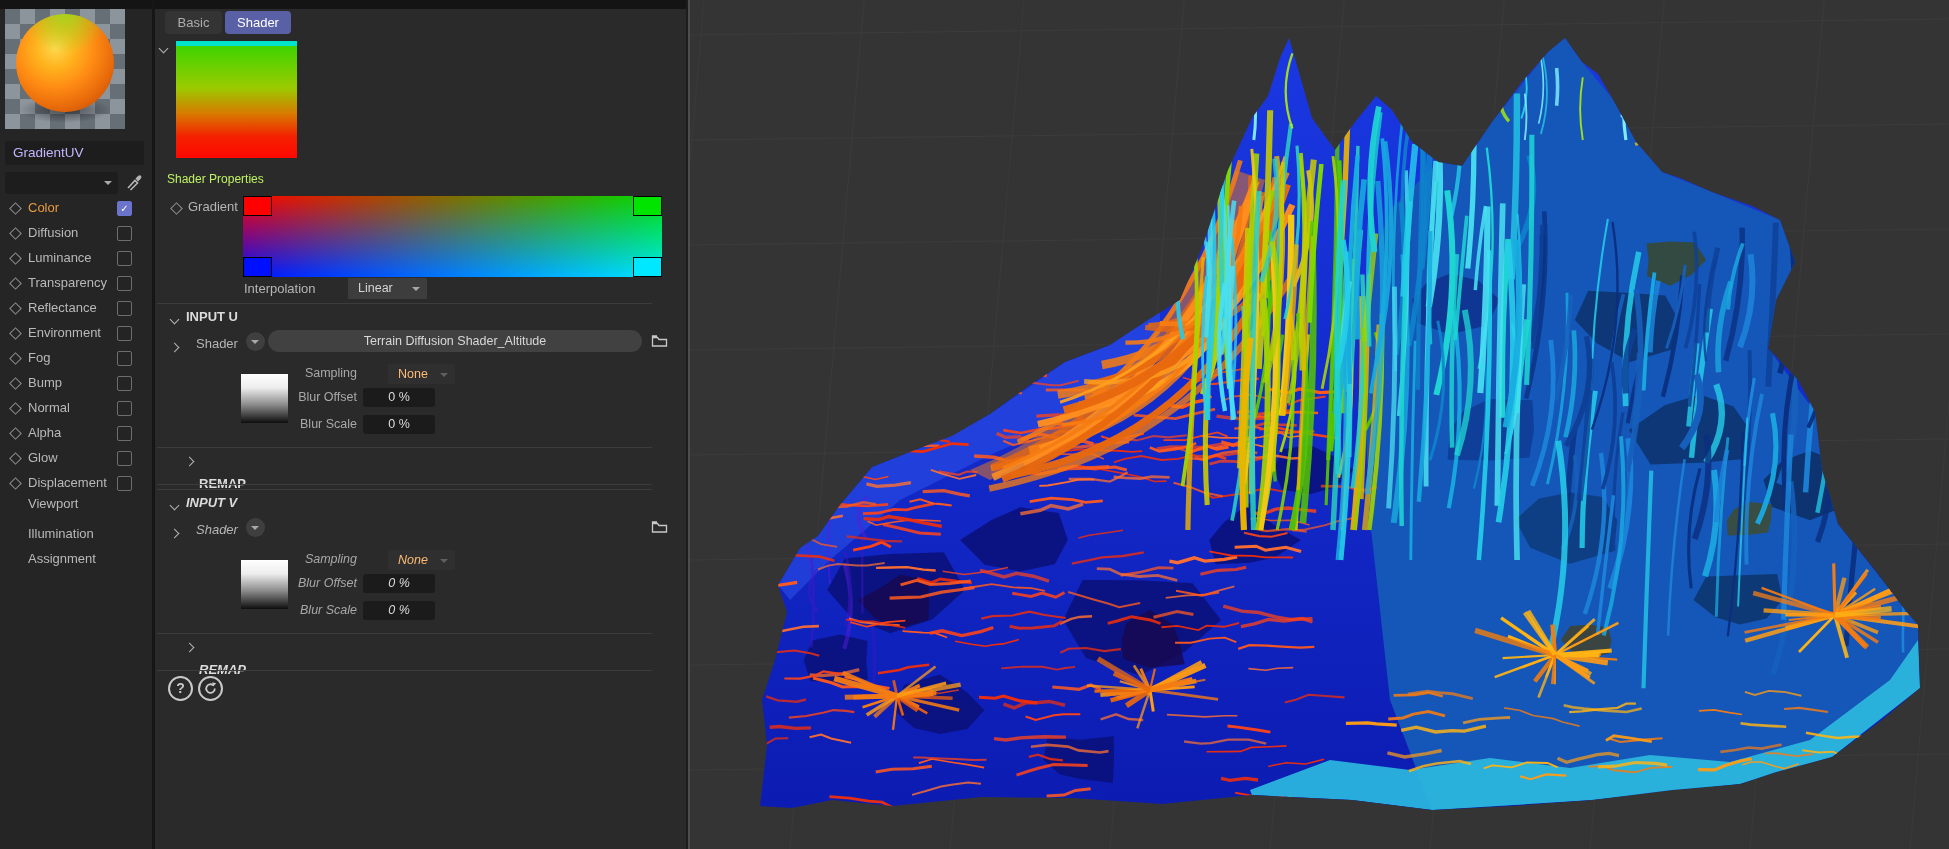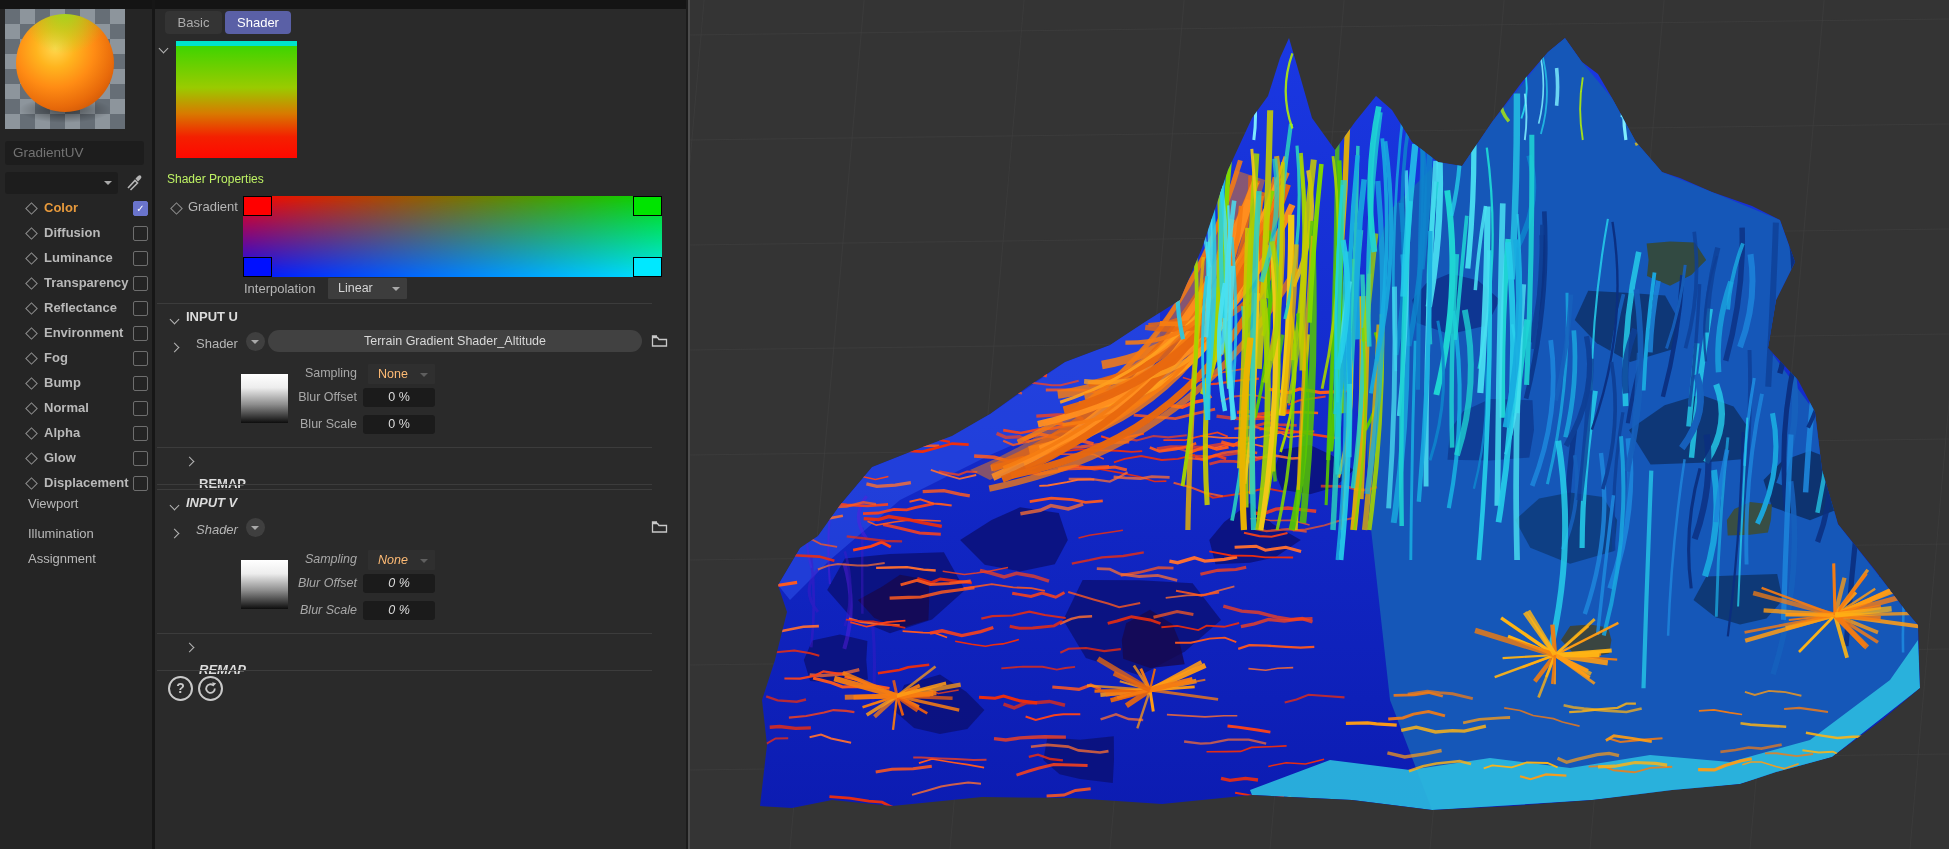--- a/index.html
+++ b/index.html
@@ -16,28 +16,28 @@
   #preview-box{left:5px;top:0px;width:120px;height:120px;
     background:repeating-conic-gradient(#8d959c 0% 25%, #666e76 0% 50%) 0 0/30px 30px;
     overflow:hidden;}
   #preview-shadow{left:14px;top:88px;width:92px;height:26px;border-radius:50%;
     background:radial-gradient(closest-side,rgba(0,0,0,.5),rgba(0,0,0,0));}
   #preview-sphere{left:11px;top:5px;width:98px;height:98px;border-radius:50%;
     background:
       radial-gradient(circle at 50% -6%, rgba(150,225,30,.95), rgba(150,225,30,0) 40%),
       radial-gradient(circle at 40% 35%, #ffd84e 0%, #ffb41e 22%, #ff8c14 45%, #e86a0a 68%, #c24e06 88%, #a84004 100%);}
   #material-name{left:5px;top:132px;width:131px;height:24px;background:#1d1d1d;border-radius:3px;
-    color:#737373;font-size:13.5px;line-height:24px;padding-left:8px;}
+    color:#c4b5fd;font-size:13.5px;line-height:24px;padding-left:8px;}
   #tex-dropdown{left:5px;top:163px;width:113px;height:22px;background:#1d1d1d;border-radius:3px;}
   #tex-dropdown .caret{position:absolute;right:6px;top:9px;}
   .caret{width:0;height:0;border-left:4px solid transparent;border-right:4px solid transparent;
     border-top:4px solid #a9a9a9;display:inline-block;}
   #eyedropper{left:125px;top:164px;}
   #channel-list{left:0;top:187px;width:152px;height:420px;}
-  .ch-row{position:absolute;left:16px;width:168px;height:25px;font-weight:bold;}
+  .ch-row{position:absolute;left:0;width:168px;height:25px;}
   .diamond{position:absolute;left:11px;top:8px;width:7px;height:7px;border:1px solid #8f8f8f;
     transform:rotate(45deg);}
   .ch-label{position:absolute;left:28px;top:4px;font-size:13px;color:#b9b9b9;}
   .cbx{position:absolute;left:117px;top:5px;width:13px;height:13px;background:#242424;
     border:1px solid #6e6e6e;border-radius:2px;font-size:10px;line-height:13px;color:#fff;
     text-align:center;}
   .cbx.checked{background:#6a74cc;border-color:#6a74cc;}
   .page-label{position:absolute;left:28px;font-size:13px;color:#b9b9b9;}
 
   
@@ -57,21 +57,21 @@
 
   #grad-preview{left:21px;top:32px;width:121px;height:117px;
     background:linear-gradient(180deg,#00e4cc 0px,#00e4cc 5px,#3fd400 5px,#9acb00 40%,#d87a00 62%,#f42000 82%,#ff0800 100%);}
   #grad-preview-chev{left:5px;top:36px;}
   #props-title{left:12px;top:163px;font-size:12px;color:#bef264;}
   #gradient-row-diamond{left:17px;top:195px;width:7px;height:7px;border:1px solid #8f8f8f;
     transform:rotate(45deg);}
   #gradient-row-label{left:33px;top:190px;font-size:13px;color:#b5b5b5;}
   #gradient-2d{left:88px;top:187px;width:419px;height:81px;}
   #interp-label{left:89px;top:272px;font-size:13px;color:#b5b5b5;}
-  .dd{position:absolute;background:#3d3d3d;border-radius:1px;color:#d5d5d5;font-size:12.5px;}
+  .dd{position:absolute;background:#3d3d3d;border-radius:1px;color:#d5d5d5;font-size:12.5px;margin-left:20px;}
   .dd .txt{position:absolute;left:10px;top:3px;}
   .dd .caret{position:absolute;right:7px;top:9px;}
   #interp-dd{left:173px;top:269px;width:79px;height:21px;}
   .dd.disabled{background:#2f2f2f;color:#fdba74;}
   .dd.disabled .caret{border-top-color:#5f5f5f;}
 
   .hairline{position:absolute;left:2px;right:2px;height:1px;background:#3c3c3c;}
   .section{position:absolute;left:0;width:499px;}
   .sec-head-chev{position:absolute;left:16px;top:13px;}
   .sec-head{position:absolute;left:31px;top:6px;font-size:13px;font-weight:bold;color:#dcdcdc;}
@@ -233,21 +233,21 @@
 
   <div class="section" style="top:294px;height:184px;">
     <div class="hairline" style="top:0;"></div>
     <span class="chev down sec-head-chev"></span>
     <div class="sec-head">INPUT U</div>
     <span class="chev right row-chev"></span>
     <div class="shader-label">Shader</div>
     <div class="circle-btn">
       <span class="caret"></span>
     </div>
-    <div class="pill-btn">Terrain Gradient Shader_Altitude</div>
+    <div class="pill-btn">Terrain Diffusion Shader_Altitude</div>
     <svg class="folder" width="17" height="14" viewBox="0 0 17 14">
       <path d="M1.5 3.5 h5 l1.5 2 h7.5 v6.5 h-14 Z M1.5 3.5 v-1.5 h4.5" fill="none" stroke="#c8c8c8" stroke-width="1.3"></path>
     </svg>
     <div class="thumb"></div>
     <div class="r-label" style="top:63px;">Sampling</div>
     <div class="dd disabled sampling-dd" style="top:61px;">
       <span class="txt">None</span>
       <span class="caret"></span>
     </div>
     <div class="r-label" style="top:87px;">Blur Offset</div>

